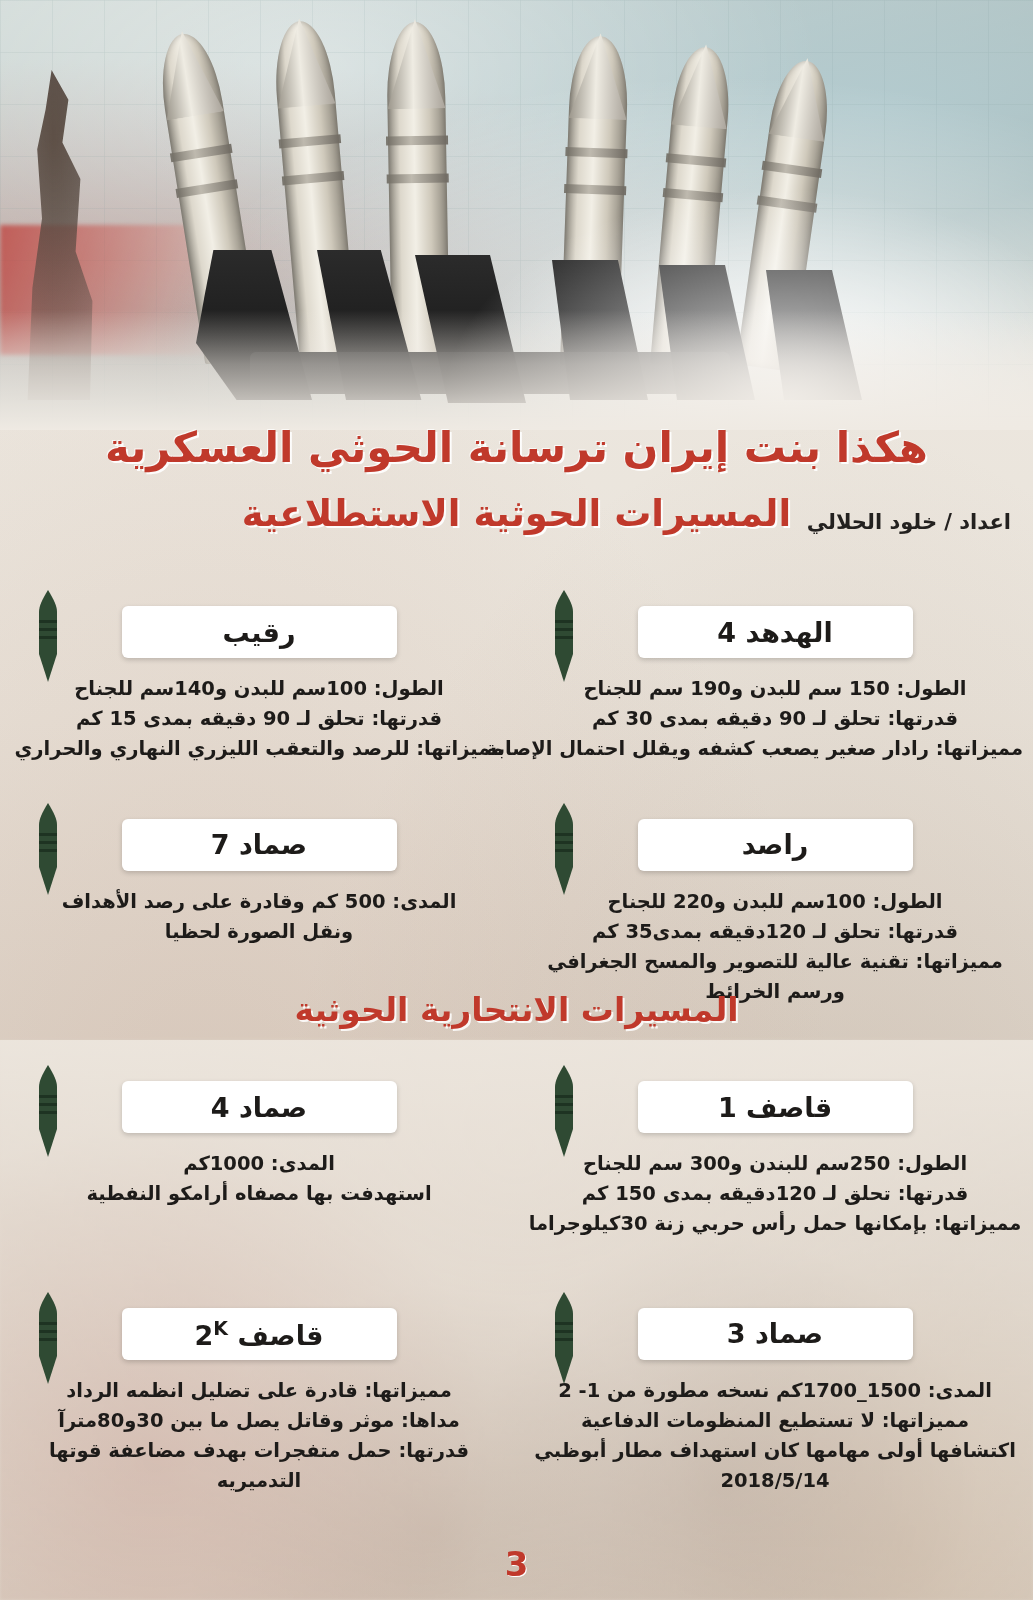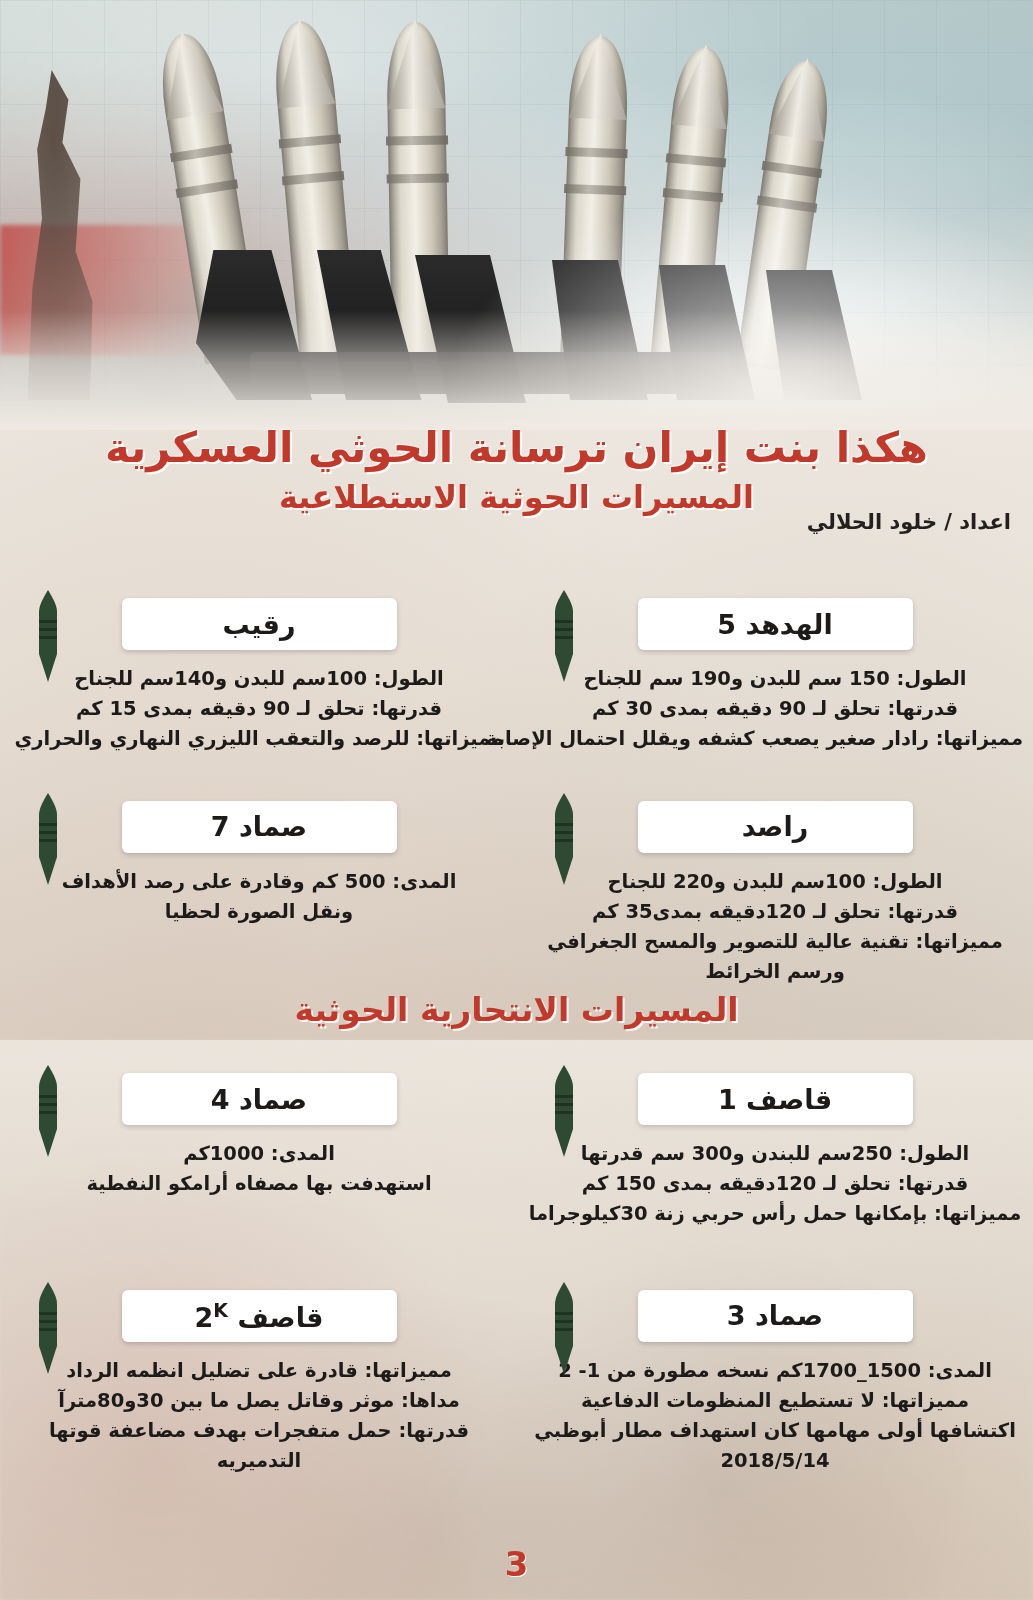--- a/index.html
+++ b/index.html
@@ -89,34 +89,34 @@
   }
 
   
   .title-wrap { position: absolute; top: 424px; right: 0; width: 1033px; text-align: center; }
   .main-title {
     font-size: 42px; font-weight: bold; color: #c0392b; letter-spacing: 0;
     text-shadow: 2px 2px 0 rgba(255,255,255,.9), -1px -1px 0 rgba(255,255,255,.75);
     line-height: 1.15;
   }
   .sub-title {
-    margin-top: 6px; font-size: 32px; font-weight: bold; color: #c0392b;
+    margin-top: 20px; font-size: 37px; font-weight: bold; color: #c0392b;
     text-shadow: 2px 2px 0 rgba(255,255,255,.9);
   }
   .credit {
     position: absolute; top: 510px; right: 22px; font-size: 21px; font-weight: bold;
     color: #23211f; direction: rtl;
   }
 
   
   .section { position: absolute; width: 1033px; }
   .row { display: flex; width: 1033px; }
   .col { width: 516px; position: relative; padding: 0 10px; }
   .card-head {
-    margin: 8px auto; width: 275px; height: 52px;
+    margin: 16px auto; width: 275px; height: 52px;
     background: #fff; border-radius: 6px;
     box-shadow: 0 2px 5px rgba(0,0,0,.18);
     display: flex; align-items: center; justify-content: center;
   }
   .card-head span { font-size: 27px; font-weight: bold; color: #1d1b19; }
   .card-head span sup { font-size: 19px; }
   .bullet-icon {
     position: absolute; top: 0px; width: 34px; height: 92px;
   }
   .col .bullet-icon { left: 30px; }
@@ -226,21 +226,21 @@
   <div class="credit">اعداد / خلود الحلالي</div>
 
   <div class="lower-photo"></div>
   <div class="lower-veil"></div>
 
   <div class="section" style="top:590px;">
     <div class="row">
 
       <div class="col">
         <div class="card-head">
-          <span>الهدهد 5</span>
+          <span>الهدهد 4</span>
         </div>
         <div class="bullet-icon">
           <svg viewBox="0 0 34 92" width="34" height="92" aria-hidden="true">
             <path d="M17 0 C23 10 26 16 26 22 L26 64 L17 92 L8 64 L8 22 C8 16 11 10 17 0 Z" fill="#2f4a33"></path>
             <rect x="8" y="30" width="18" height="3" fill="#1e3322"></rect>
             <rect x="8" y="38" width="18" height="3" fill="#1e3322"></rect>
             <rect x="8" y="46" width="18" height="3" fill="#1e3322"></rect>
           </svg>
         </div>
         <div class="body-lines">
@@ -321,21 +321,21 @@
         </div>
         <div class="bullet-icon">
           <svg viewBox="0 0 34 92" width="34" height="92" aria-hidden="true">
             <path d="M17 0 C23 10 26 16 26 22 L26 64 L17 92 L8 64 L8 22 C8 16 11 10 17 0 Z" fill="#2f4a33"></path>
             <rect x="8" y="30" width="18" height="3" fill="#1e3322"></rect>
             <rect x="8" y="38" width="18" height="3" fill="#1e3322"></rect>
             <rect x="8" y="46" width="18" height="3" fill="#1e3322"></rect>
           </svg>
         </div>
         <div class="body-lines">
-          <div>الطول: 250سم للبندن و300 سم قدرتها</div>
+          <div>الطول: 250سم للبندن و300 سم للجناح</div>
           <div>قدرتها: تحلق لـ 120دقيقه بمدى 150 كم</div>
           <div>مميزاتها: بإمكانها حمل رأس حربي زنة 30كيلوجراما</div>
         </div>
       </div>
 
       <div class="col">
         <div class="card-head">
           <span>صماد 4</span>
         </div>
         <div class="bullet-icon">

